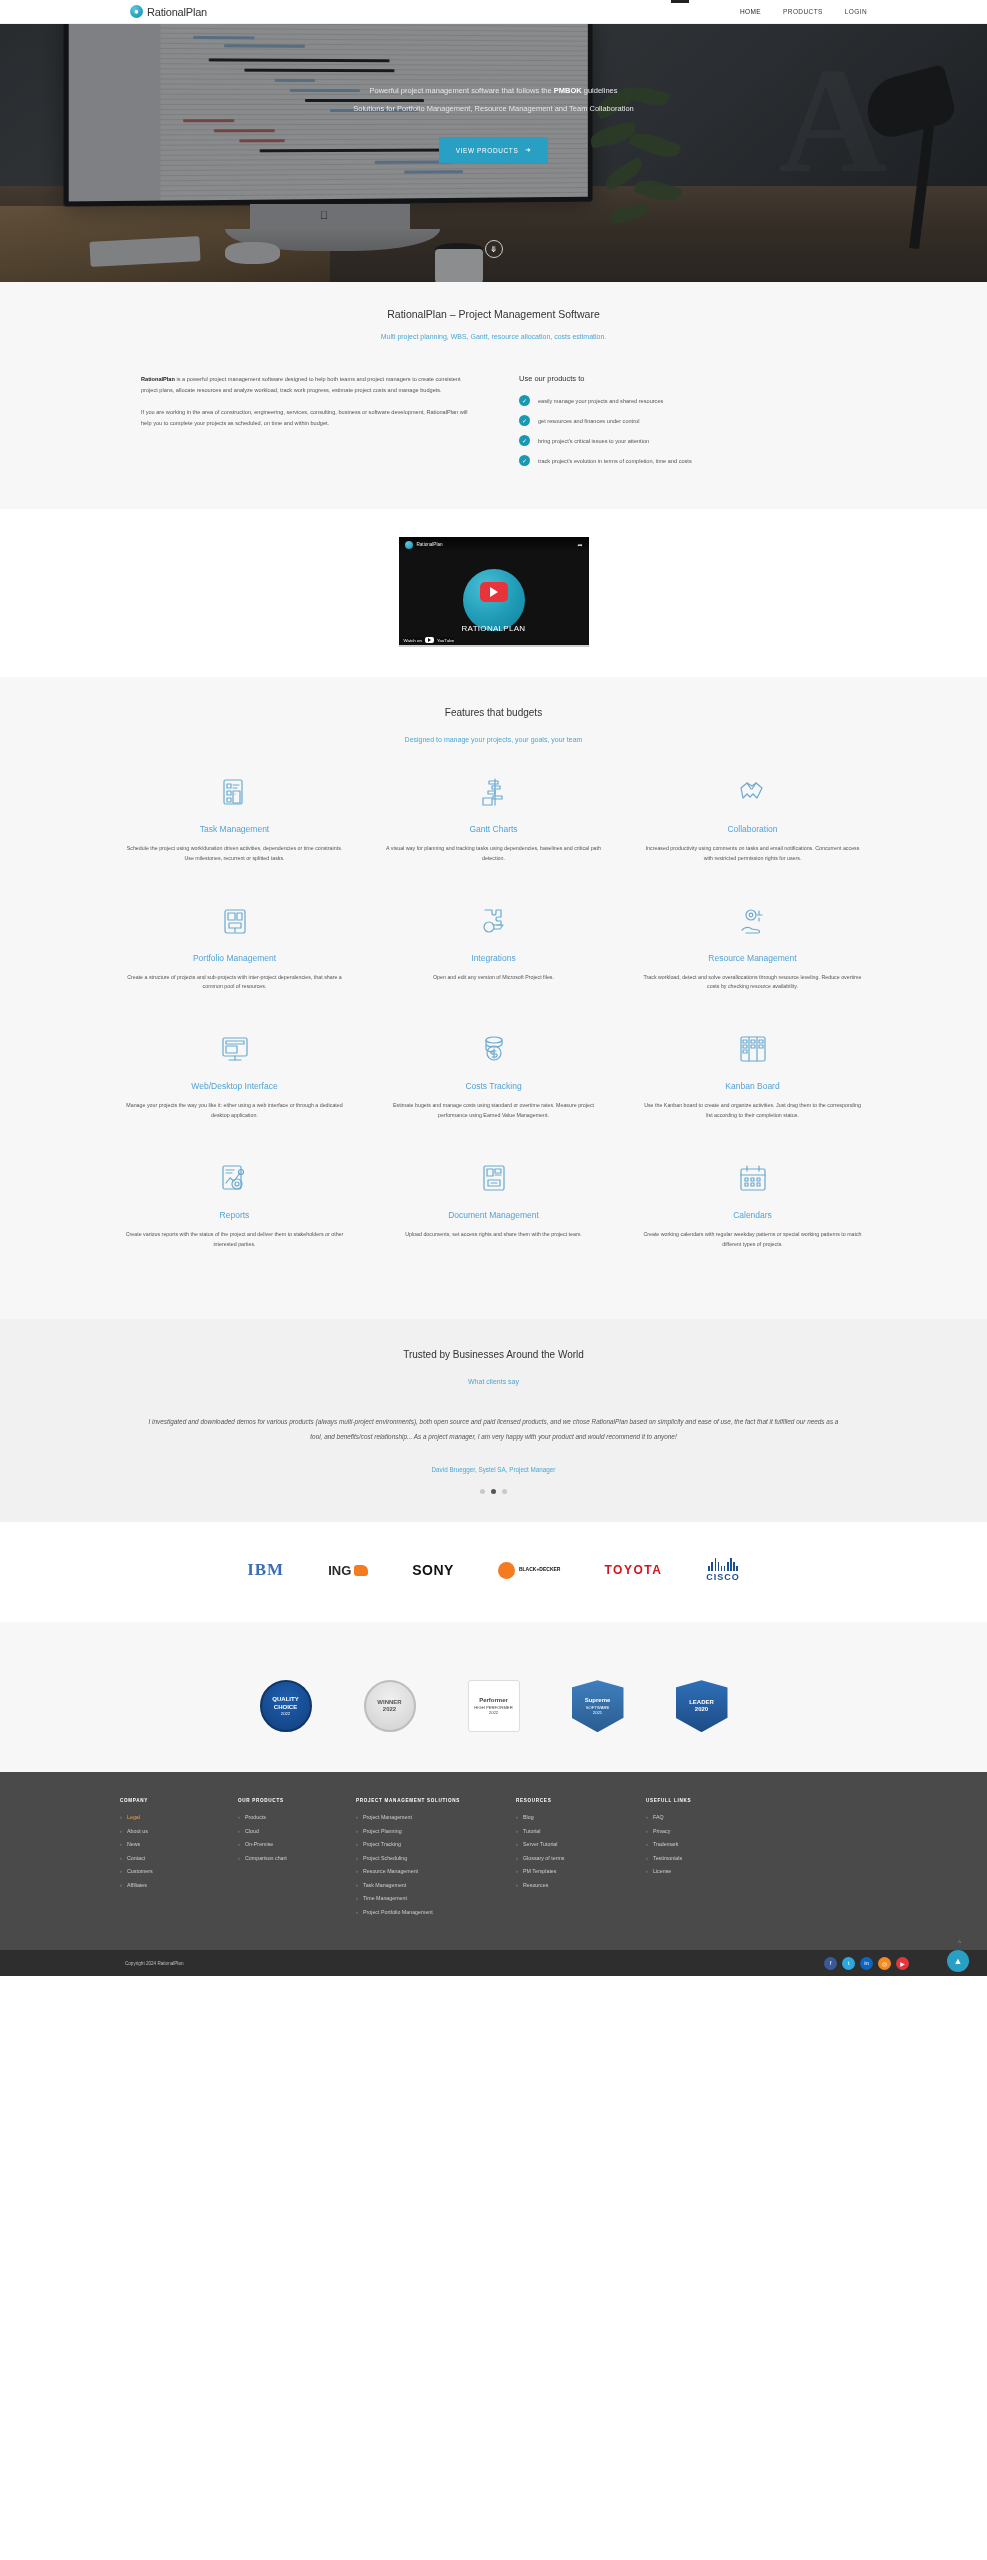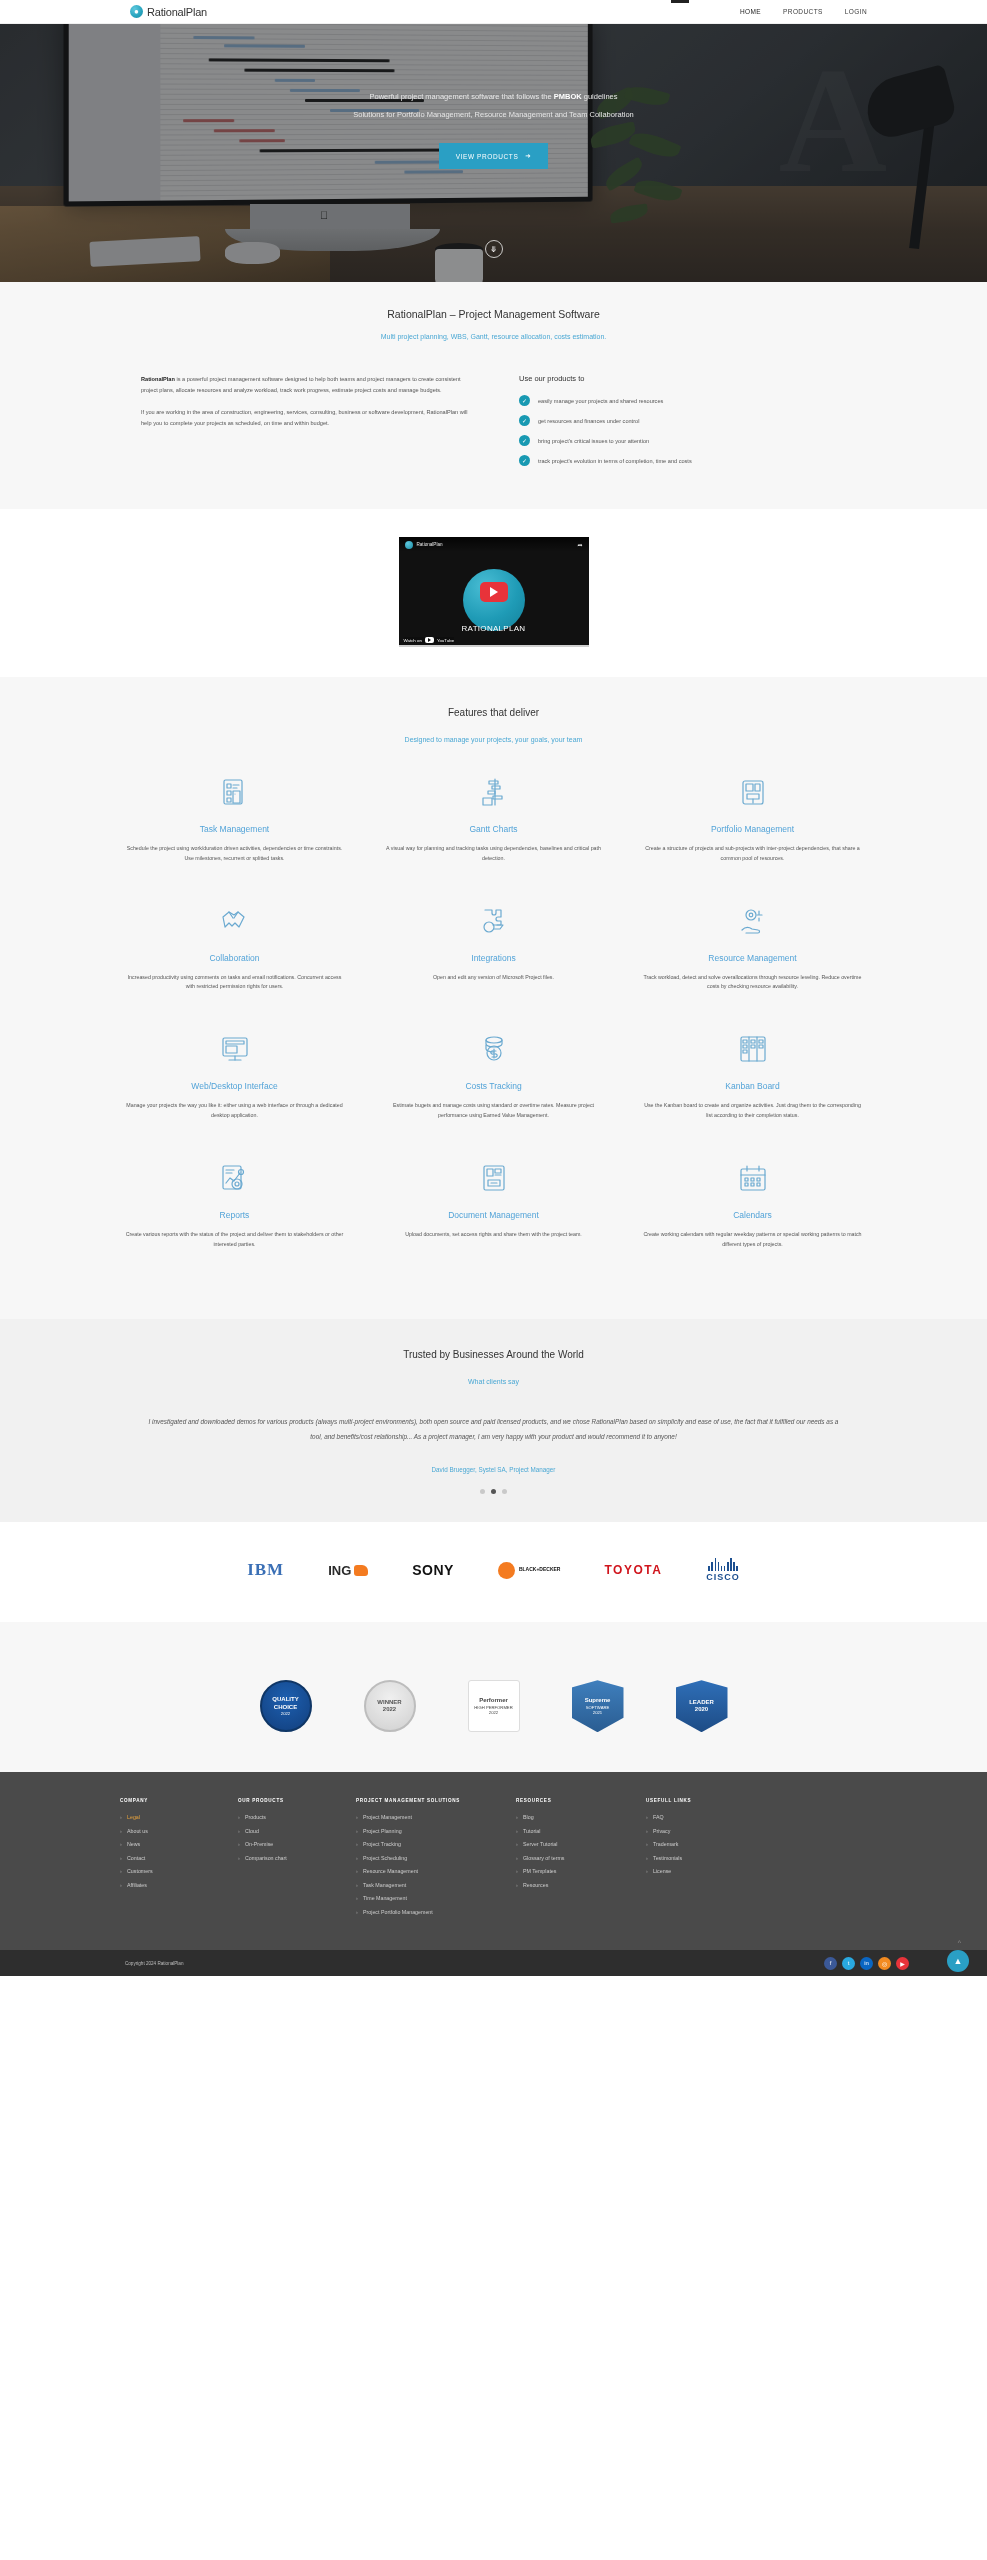--- a/index.html
+++ b/index.html
@@ -110,21 +110,21 @@
     background:#dcdcde; border-radius:40%;
   }
   .hero-overlay { position:absolute; inset:0; background:rgba(20,22,25,.45); }
   .hero-content {
     position:absolute; left:0; right:0; top:56px; text-align:center; color:#fff;
   }
   .hero-title {
     font-size:17px; font-weight:400; letter-spacing:.1px;
     text-shadow:0 1px 4px rgba(0,0,0,.5);
   }
-  .hero-sub1 { margin-top:12px; font-size:7.5px; color:#e7e7e7; }
+  .hero-sub1 { margin-top:6px; font-size:7.5px; color:#e7e7e7; }
   .hero-sub1 b { font-weight:700; color:#fff; }
   .hero-sub2 { margin-top:9px; font-size:7.5px; color:#e7e7e7; }
   .hero-btn {
     margin-top:24px; display:inline-flex; align-items:center; gap:7px;
     background:#2a9fc4; color:#fff; font-size:6.5px; letter-spacing:.6px;
     padding:9px 17px; border:none; cursor:pointer;
   }
   .scroll-dot {
     position:absolute; left:50%; transform:translateX(-50%); bottom:24px;
     width:18px; height:18px; border:1px solid rgba(255,255,255,.75); border-radius:50%;
@@ -389,21 +389,21 @@
           <span>YouTube</span>
         </span>
       </div>
       <div class="vid-progress">
           <b></b>
         </div>
     </div>
   </div>
 
   <div class="features">
-    <h2>Features that deliver</h2>
+    <h2>Features that budgets</h2>
     <div class="sub">Designed to manage your projects, your goals, your team</div>
     <div class="grid" id="features-grid">
         <div class="cell">
           <div class="ico">
             <svg width="30" height="30" viewBox="0 0 30 30" fill="none" stroke="#6aa9d0" stroke-width="1.2" stroke-linecap="round" stroke-linejoin="round">
               <rect x="4" y="3" width="18" height="24" rx="1.5"></rect>
               <rect x="7" y="7" width="4" height="4"></rect>
               <line x1="13" y1="8" x2="19" y2="8"></line>
               <line x1="13" y1="11" x2="17" y2="11"></line>
               <rect x="7" y="14" width="4" height="4"></rect>
@@ -425,40 +425,40 @@
               <rect x="14" y="19" width="9" height="3"></rect>
               <rect x="4" y="21" width="9" height="7"></rect>
             </svg>
           </div>
           <h4>Gantt Charts</h4>
           <p>A visual way for planning and tracking tasks using dependencies, baselines and critical path detection.</p>
         </div>
         <div class="cell">
           <div class="ico">
             <svg width="30" height="30" viewBox="0 0 30 30" fill="none" stroke="#6aa9d0" stroke-width="1.2" stroke-linecap="round" stroke-linejoin="round">
+              <path d="M3 11l6-5 5 3 4-3 6 5-5 10-4-4-3 3-3-3-4 4z"></path>
+              <path d="M9 6l4 6"></path>
+              <path d="M18 6l-4 6"></path>
+            </svg>
+          </div>
+          <h4>Collaboration</h4>
+          <p>Increased productivity using comments on tasks and email notifications. Concurrent access with restricted permission rights for users.</p>
+        </div>
+        <div class="cell">
+          <div class="ico">
+            <svg width="30" height="30" viewBox="0 0 30 30" fill="none" stroke="#6aa9d0" stroke-width="1.2" stroke-linecap="round" stroke-linejoin="round">
               <rect x="5" y="4" width="20" height="23" rx="2"></rect>
               <rect x="8" y="7" width="7" height="7"></rect>
               <rect x="17" y="7" width="5" height="7"></rect>
               <rect x="9" y="17" width="12" height="5"></rect>
               <line x1="15" y1="22" x2="15" y2="26"></line>
             </svg>
           </div>
           <h4>Portfolio Management</h4>
           <p>Create a structure of projects and sub-projects with inter-project dependencies, that share a common pool of resources.</p>
-        </div>
-        <div class="cell">
-          <div class="ico">
-            <svg width="30" height="30" viewBox="0 0 30 30" fill="none" stroke="#6aa9d0" stroke-width="1.2" stroke-linecap="round" stroke-linejoin="round">
-              <path d="M3 11l6-5 5 3 4-3 6 5-5 10-4-4-3 3-3-3-4 4z"></path>
-              <path d="M9 6l4 6"></path>
-              <path d="M18 6l-4 6"></path>
-            </svg>
-          </div>
-          <h4>Collaboration</h4>
-          <p>Increased productivity using comments on tasks and email notifications. Concurrent access with restricted permission rights for users.</p>
         </div>
         <div class="cell">
           <div class="ico">
             <svg width="30" height="30" viewBox="0 0 30 30" fill="none" stroke="#6aa9d0" stroke-width="1.2" stroke-linecap="round" stroke-linejoin="round">
               <path d="M6 4h7v3a2 2 0 104 0V4h5v7h-3a2 2 0 100 4h3v4h-8"></path>
               <circle cx="10" cy="21" r="5"></circle>
               <path d="M18 19h6l-3 4h-6"></path>
             </svg>
           </div>
           <h4>Integrations</h4>

